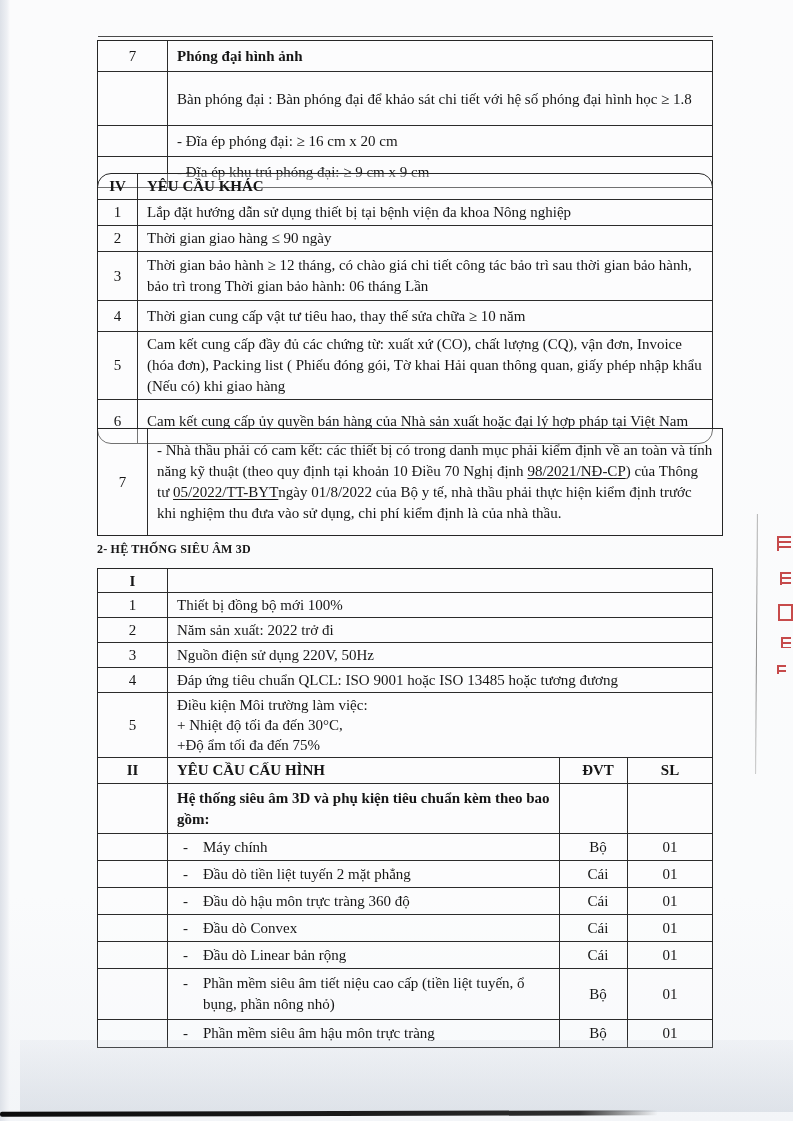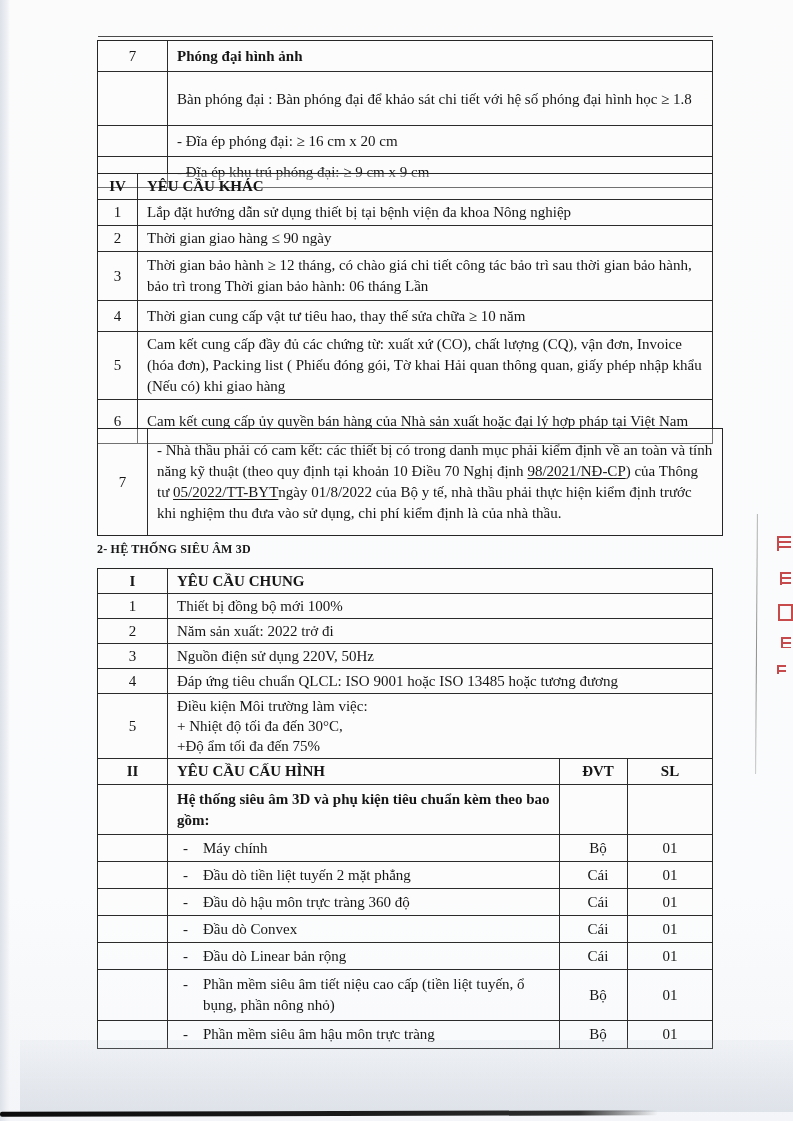--- a/index.html
+++ b/index.html
@@ -80,21 +80,21 @@
         </div>
     </div>
     <div class="tr" style="min-height:25px;">
       <div class="td num"></div>
       <div class="td txt">
           <span>- Đĩa ép khu trú phóng đại: ≥ 9 cm x 9 cm</span>
         </div>
     </div>
   </div>
 
-  <div class="tbl narrow" style="top:173px;">
+  <div class="tbl narrow" style="top:173px;border-radius:14px;">
     <div class="tr" style="min-height:24px;">
       <div class="td num b">IV</div>
       <div class="td txt b">
           <span>YÊU CẦU KHÁC</span>
         </div>
     </div>
     <div class="tr" style="min-height:22px;">
       <div class="td num">1</div>
       <div class="td txt">
           <span>Lắp đặt hướng dẫn sử dụng thiết bị tại bệnh viện đa khoa Nông nghiệp</span>
@@ -139,23 +139,20 @@
         <span><span>- Nhà thầu phải có cam kết: các thiết bị có trong danh mục phải kiểm định về an toàn và tính năng kỹ thuật (theo quy định tại khoản 10 Điều 70 Nghị định </span><span class="u">98/2021/NĐ-CP</span><span>) của Thông tư </span><span class="u">05/2022/TT-BYT</span><span>ngày 01/8/2022 của Bộ y tế, nhà thầu phải thực hiện kiểm định trước khi nghiệm thu đưa vào sử dụng, chi phí kiểm định là của nhà thầu.</span></span>
       </div>
     </div>
   </div>
 
   <div class="sec-title">2- HỆ THỐNG SIÊU ÂM 3D</div>
 
   <div class="tbl" style="top:568px;">
     <div class="tr lh20" style="min-height:23px;">
       <div class="td num b">I</div>
-      <div class="td txt b">
-          <span>YÊU CẦU CHUNG</span>
-        </div>
     </div>
     <div class="tr lh20" style="min-height:21px;">
       <div class="td num">1</div>
       <div class="td txt">
           <span>Thiết bị đồng bộ mới 100%</span>
         </div>
     </div>
     <div class="tr lh20" style="min-height:21px;">
       <div class="td num">2</div>
       <div class="td txt">

